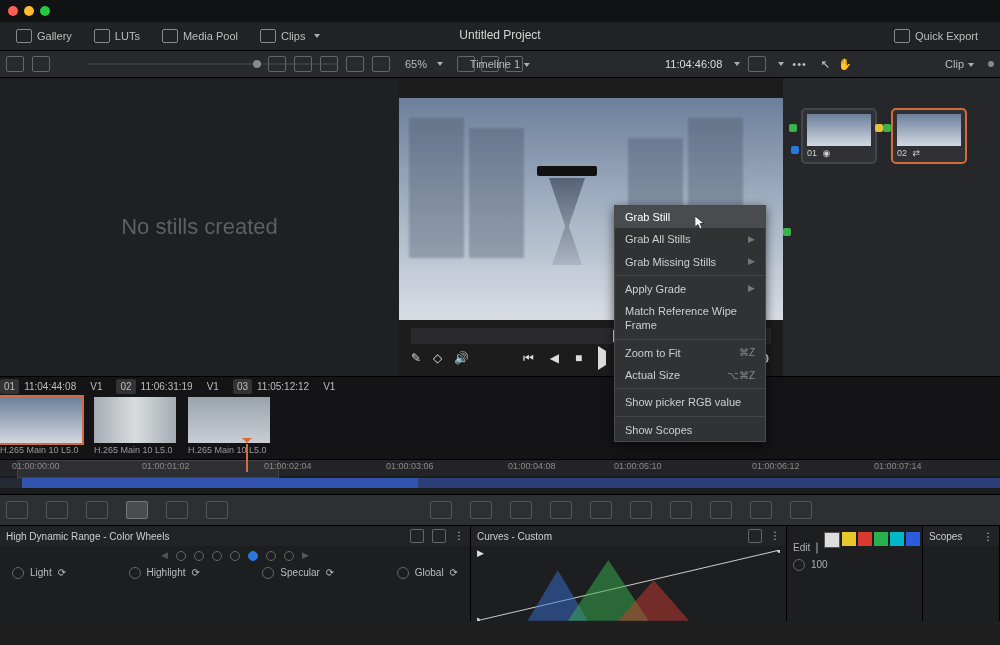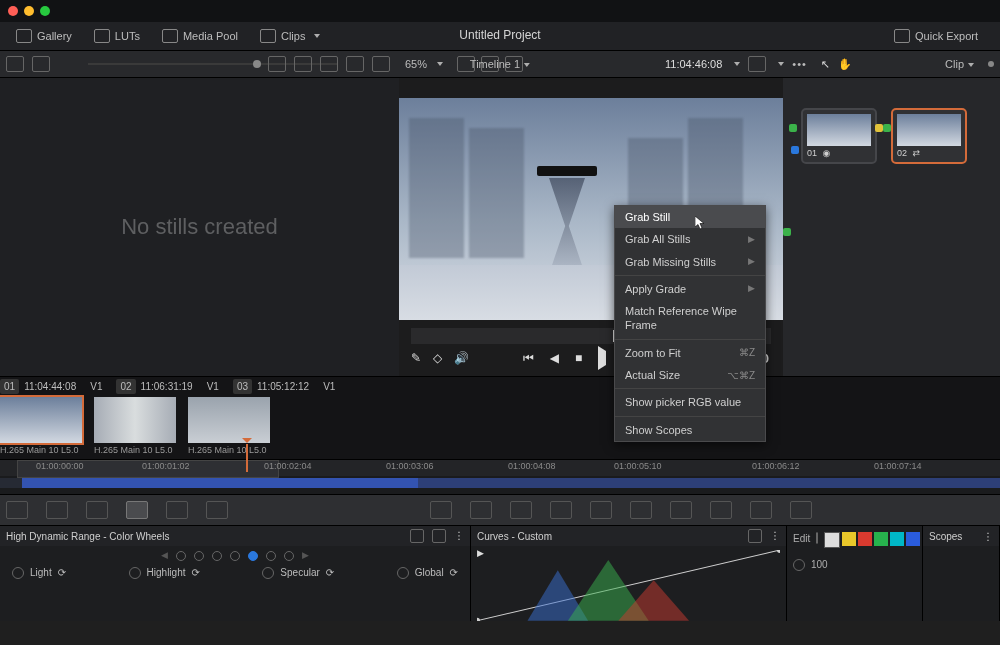--- a/index.html
+++ b/index.html
@@ -330,21 +330,21 @@
     <div class="clip">
         <div class="img" style="background:linear-gradient(180deg,#9aa3ad,#c9ced4)"></div>
         <div class="cap">H.265 Main 10 L5.0</div>
       </div>
   </div>
 </div>
 
 <div class="minitl">
   <div class="ruler">
     <div class="secmark"></div>
-    <span class="rlab" style="left:36px">01:00:00:00</span>
+    <span class="rlab" style="left:12px">01:00:00:00</span>
     <span class="rlab" style="left:142px">01:00:01:02</span>
     <span class="rlab" style="left:264px">01:00:02:04</span>
     <span class="rlab" style="left:386px">01:00:03:06</span>
     <span class="rlab" style="left:508px">01:00:04:08</span>
     <span class="rlab" style="left:614px">01:00:05:10</span>
     <span class="rlab" style="left:752px">01:00:06:12</span>
     <span class="rlab" style="left:874px">01:00:07:14</span>
   </div>
   <span class="tlv1">V1</span>
   <div class="track">
@@ -440,21 +440,21 @@
           <circle cx="300" cy="0" r="3" fill="#cfcfcf"></circle>
         <path d="M50 70 L80 20 L110 70 Z" fill="#3a6fd1" opacity=".5"></path>
         <path d="M90 70 L130 10 L170 70 Z" fill="#3ab24d" opacity=".5"></path>
         <path d="M140 70 L175 30 L210 70 Z" fill="#c93a2f" opacity=".5"></path>
       </svg>
     </div>
   </div>
 
   <div class="panel p3">
     <div class="editbody">
-      <div style="display:flex;align-items:flex-start;gap:6px;margin-bottom:4px">
+      <div style="display:flex;align-items:flex-end;gap:6px;margin-bottom:4px">
         <span>Edit</span>
         <span class="icobox" style="width:10px;height:10px"></span>
         <div class="swatches">
           <span class="sw o"></span>
           <span class="sw y"></span>
           <span class="sw r"></span>
           <span class="sw g"></span>
           <span class="sw c"></span>
           <span class="sw b"></span>
         </div>

